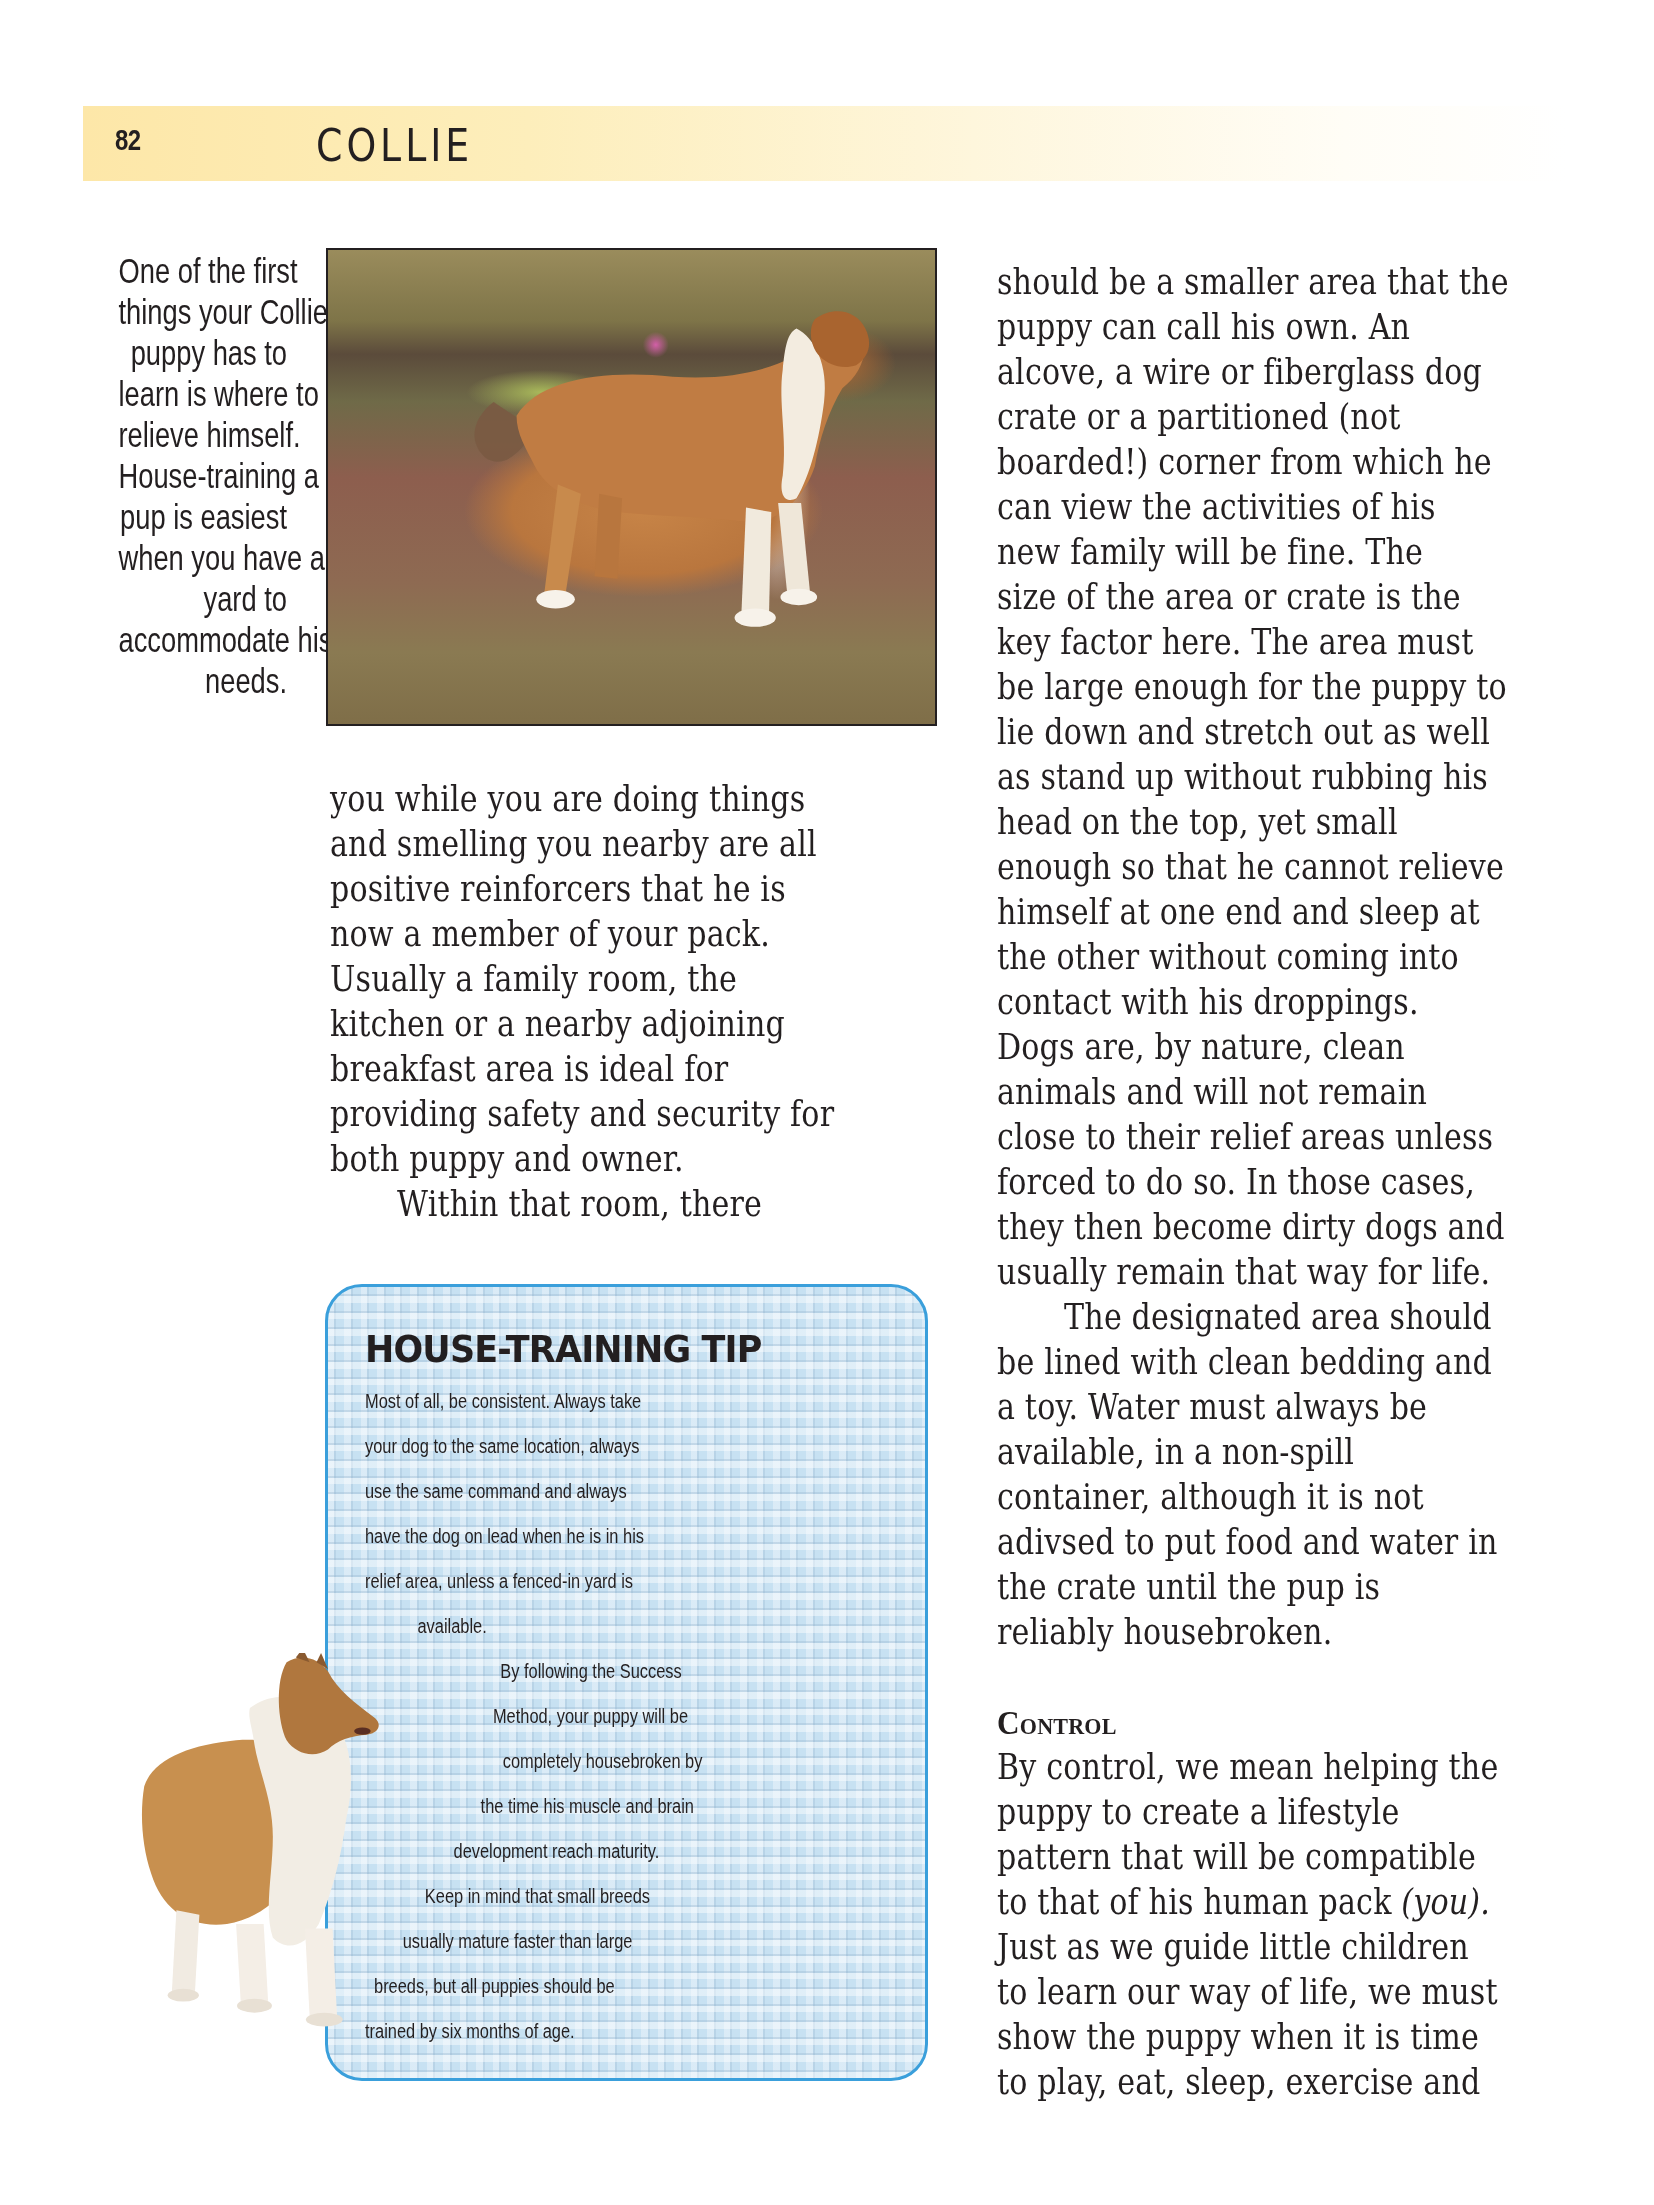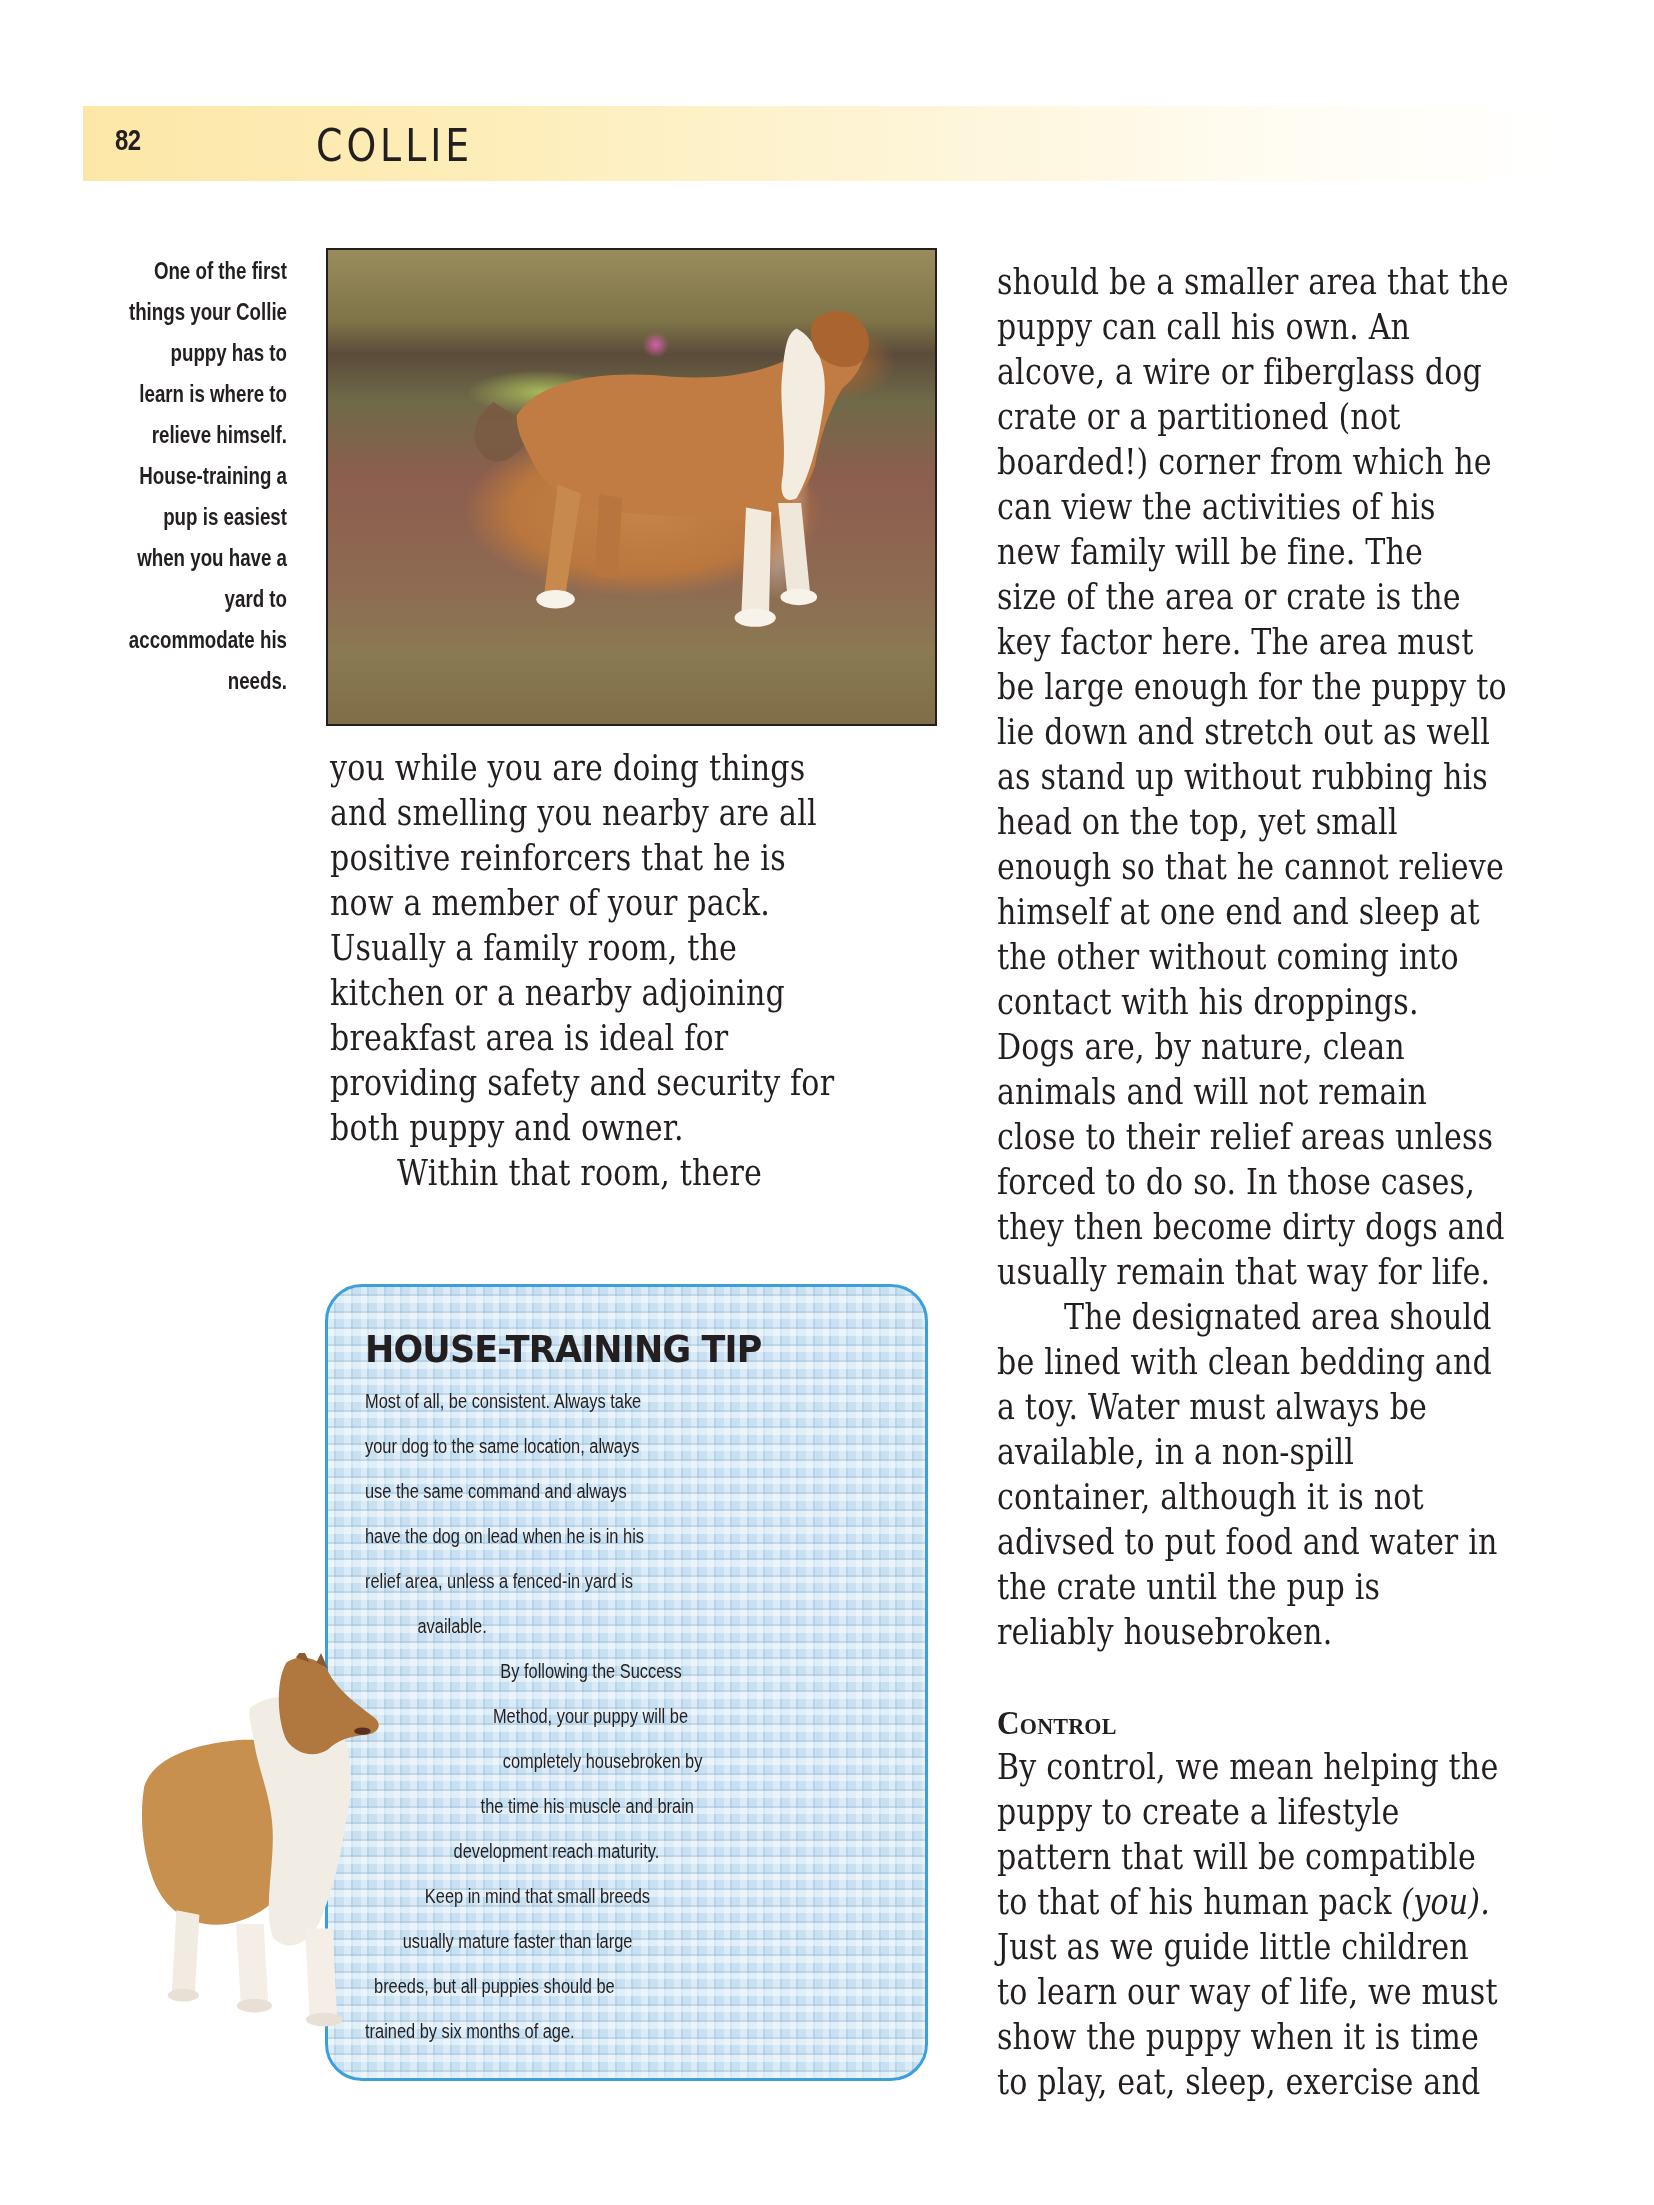--- a/index.html
+++ b/index.html
@@ -16,21 +16,21 @@
   }
   .running-title {
     position: absolute; left: 316px; top: 120px;
     font-family: "DejaVu Sans", sans-serif; font-weight: normal; font-size: 44px;
     color: #231f20; letter-spacing: 4.6px; transform: scaleX(0.86); transform-origin: left top;
   }
 
   .caption {
     position: absolute; right: calc(1654px - 287px); top: 250px; width: 216px;
     text-align: right;
-    font-family: "Liberation Sans", sans-serif; font-weight: bold; font-size: 24px;
+    font-family: "Liberation Sans", sans-serif; font-weight: normal; font-size: 35px;
     line-height: 41px; color: #231f20;
   }
   .caption span { display: block; white-space: nowrap; transform: scaleX(0.78); transform-origin: right center; }
 
   .photo {
     position: absolute; left: 326px; top: 248px; width: 611px; height: 478px;
     border: 2.3px solid #231f20; box-sizing: border-box; overflow: hidden;
     background:
       radial-gradient(ellipse 83px 55px at 84% 24%, #b06a34 0%, rgba(176,106,52,0) 70%),
       radial-gradient(ellipse 239px 115px at 52% 55%, #c78447 0%, #b9763e 55%, rgba(185,118,62,0) 75%),
@@ -43,21 +43,21 @@
     position: absolute; left: 138px; top: 51px; width: 404px; height: 335px;
   }
 
   .body-text {
     position: absolute;
     font-family: "DejaVu Serif", serif; font-size: 35px; line-height: 45px;
     color: #231f20; letter-spacing: 0.2px;
   }
   .body-text .ln { display: block; white-space: nowrap; transform: scaleX(0.86); transform-origin: left center; }
   .body-text .indent { padding-left: 78px; }
-  .col-mid { left: 330px; top: 746px; width: 606px; }
+  .col-mid { left: 330px; top: 777px; width: 606px; }
   .col-right { left: 997px; top: 260px; width: 606px; }
   .spacer { display: block; height: 45px; }
   .subhead {
     display: block; font-family: "Liberation Serif", serif; font-weight: bold;
     font-variant: small-caps; font-size: 34px; line-height: 45px; color: #231f20;
     transform: scaleX(0.92); transform-origin: left center;
   }
   em { font-style: italic; }
 
   .tip-box {

